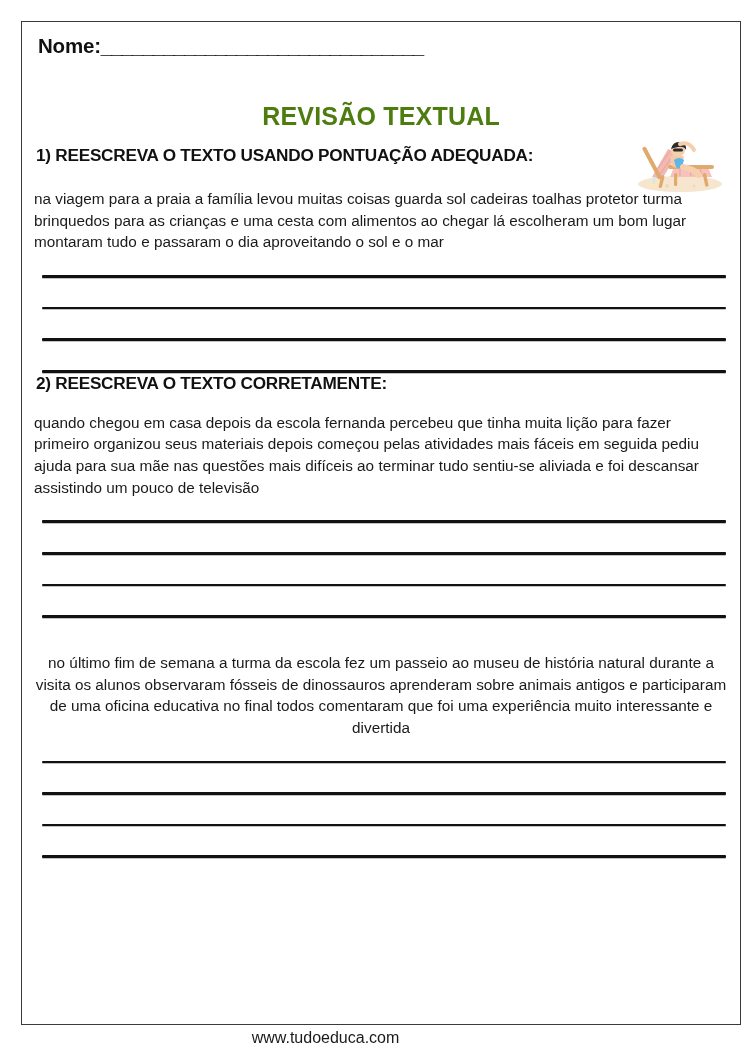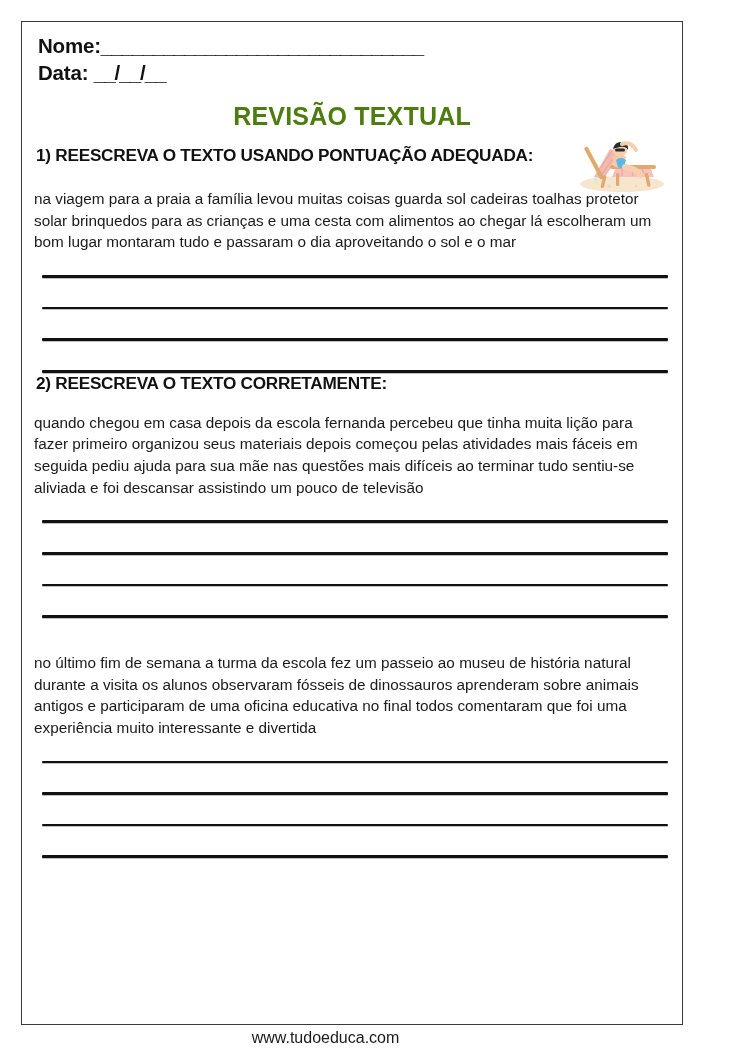--- a/index.html
+++ b/index.html
@@ -13,21 +13,21 @@
   body {
     font-family: "Liberation Sans", sans-serif;
     position: relative;
     overflow: hidden;
   }
 
   .page {
     position: absolute;
     left: 21px;
     top: 21px;
-    width: 662px;
+    width: 720px;
     height: 1004px;
     border: 1.6px solid #3a3a3a;
     background: #fff;
   }
 
   
   .header {
     position: relative;
     height: 76px;
     padding: 10px 0 0 0;
@@ -147,24 +147,20 @@
 <body>
 
 <div class="page">
 
   <div class="header">
 
     <div class="name-row">
       <span>Nome:</span><span class="fill">_______________________________</span>
     </div>
 
-    <div class="date-row">
-      <span>Data:</span>
-      <span class="fill">__/__/__</span>
-    </div>
 
   </div>
 
   <div class="doc-title">REVISÃO TEXTUAL</div>
 
   <div class="section" style="margin-top:14px;">
     <div class="q-heading">1) REESCREVA O TEXTO USANDO PONTUAÇÃO ADEQUADA:</div>
 
     <div class="beach-ill" style="top:-18px;">
       <svg width="92" height="66" viewBox="0 0 92 66" xmlns="http://www.w3.org/2000/svg">
@@ -192,21 +188,21 @@
         <rect x="39" y="21.5" width="10" height="3" rx="1.5" fill="#2b2b2b"></rect>
         <path d="M46 17 q9 -3 14 6" stroke="#f6cfae" stroke-width="4" fill="none" stroke-linecap="round"></path>
         <path d="M49 40 q11 2 16 8" stroke="#f6cfae" stroke-width="6" fill="none" stroke-linecap="round"></path>
         <ellipse cx="20" cy="56" rx="3" ry="3.4" fill="#ffe9a8"></ellipse>
         <rect x="18.6" y="50" width="2.6" height="7" fill="#cfe9f5"></rect>
         <circle cx="33" cy="59" r="2" fill="#f0d9b8"></circle>
         <circle cx="60" cy="59" r="1.6" fill="#f0d9b8"></circle>
       </svg>
     </div>
 
-    <div class="q-text" style="margin-top:22px;">na viagem para a praia a família levou muitas coisas guarda sol cadeiras toalhas protetor solar brinquedos para as crianças e uma cesta com alimentos ao chegar lá escolheram um bom lugar montaram tudo e passaram o dia aproveitando o sol e o mar</div>
+    <div class="q-text" style="margin-top:22px;">na viagem para a praia a família levou muitas coisas guarda sol cadeiras toalhas protetor turma brinquedos para as crianças e uma cesta com alimentos ao chegar lá escolheram um bom lugar montaram tudo e passaram o dia aproveitando o sol e o mar</div>
 
     <div class="lines" style="margin-top:22px;">
       <div class="ans-line"></div>
       <div class="ans-line" style="margin-top:29px;"></div>
       <div class="ans-line" style="margin-top:29px;"></div>
       <div class="ans-line" style="margin-top:29px;"></div>
     </div>
   </div>
 
   <div class="section" style="">
@@ -217,21 +213,21 @@
     <div class="lines" style="margin-top:22px;">
       <div class="ans-line"></div>
       <div class="ans-line" style="margin-top:29px;"></div>
       <div class="ans-line" style="margin-top:29px;"></div>
       <div class="ans-line" style="margin-top:29px;"></div>
     </div>
   </div>
 
   <div class="section" style="margin-top:34px;">
 
-    <div class="q-text" style="margin-top:20px;">no último fim de semana a turma da escola fez um passeio ao museu de história natural durante a visita os alunos observaram fósseis de dinossauros aprenderam sobre animais antigos e participaram de uma oficina educativa no final todos comentaram que foi uma experiência muito interessante e divertida</div>
+    <div class="q-text" style="margin-top:20px;text-align:center;">no último fim de semana a turma da escola fez um passeio ao museu de história natural durante a visita os alunos observaram fósseis de dinossauros aprenderam sobre animais antigos e participaram de uma oficina educativa no final todos comentaram que foi uma experiência muito interessante e divertida</div>
 
     <div class="lines" style="margin-top:22px;">
       <div class="ans-line"></div>
       <div class="ans-line" style="margin-top:29px;"></div>
       <div class="ans-line" style="margin-top:29px;"></div>
       <div class="ans-line" style="margin-top:29px;"></div>
     </div>
   </div>
 
 </div>

